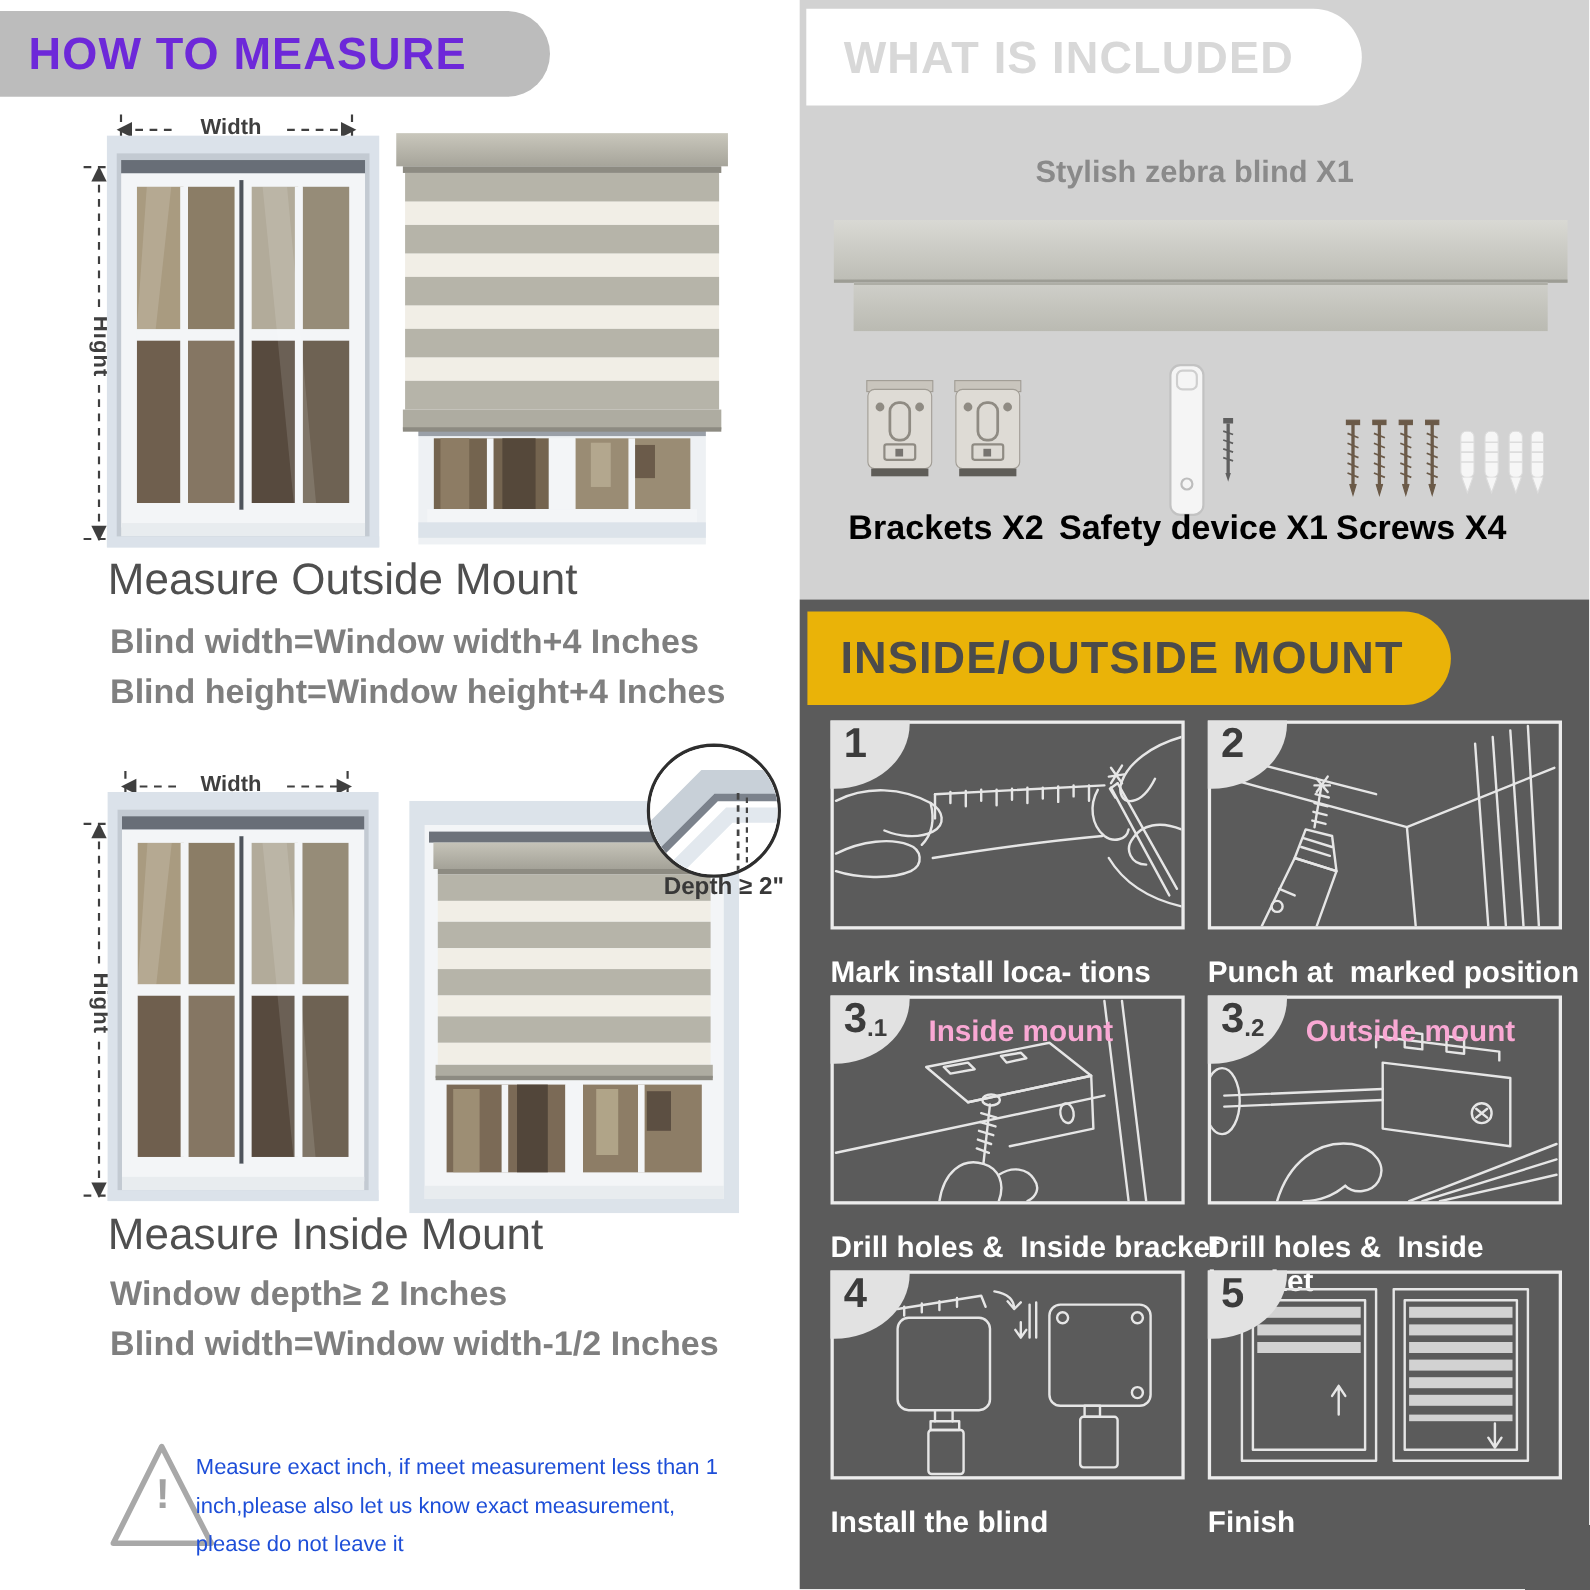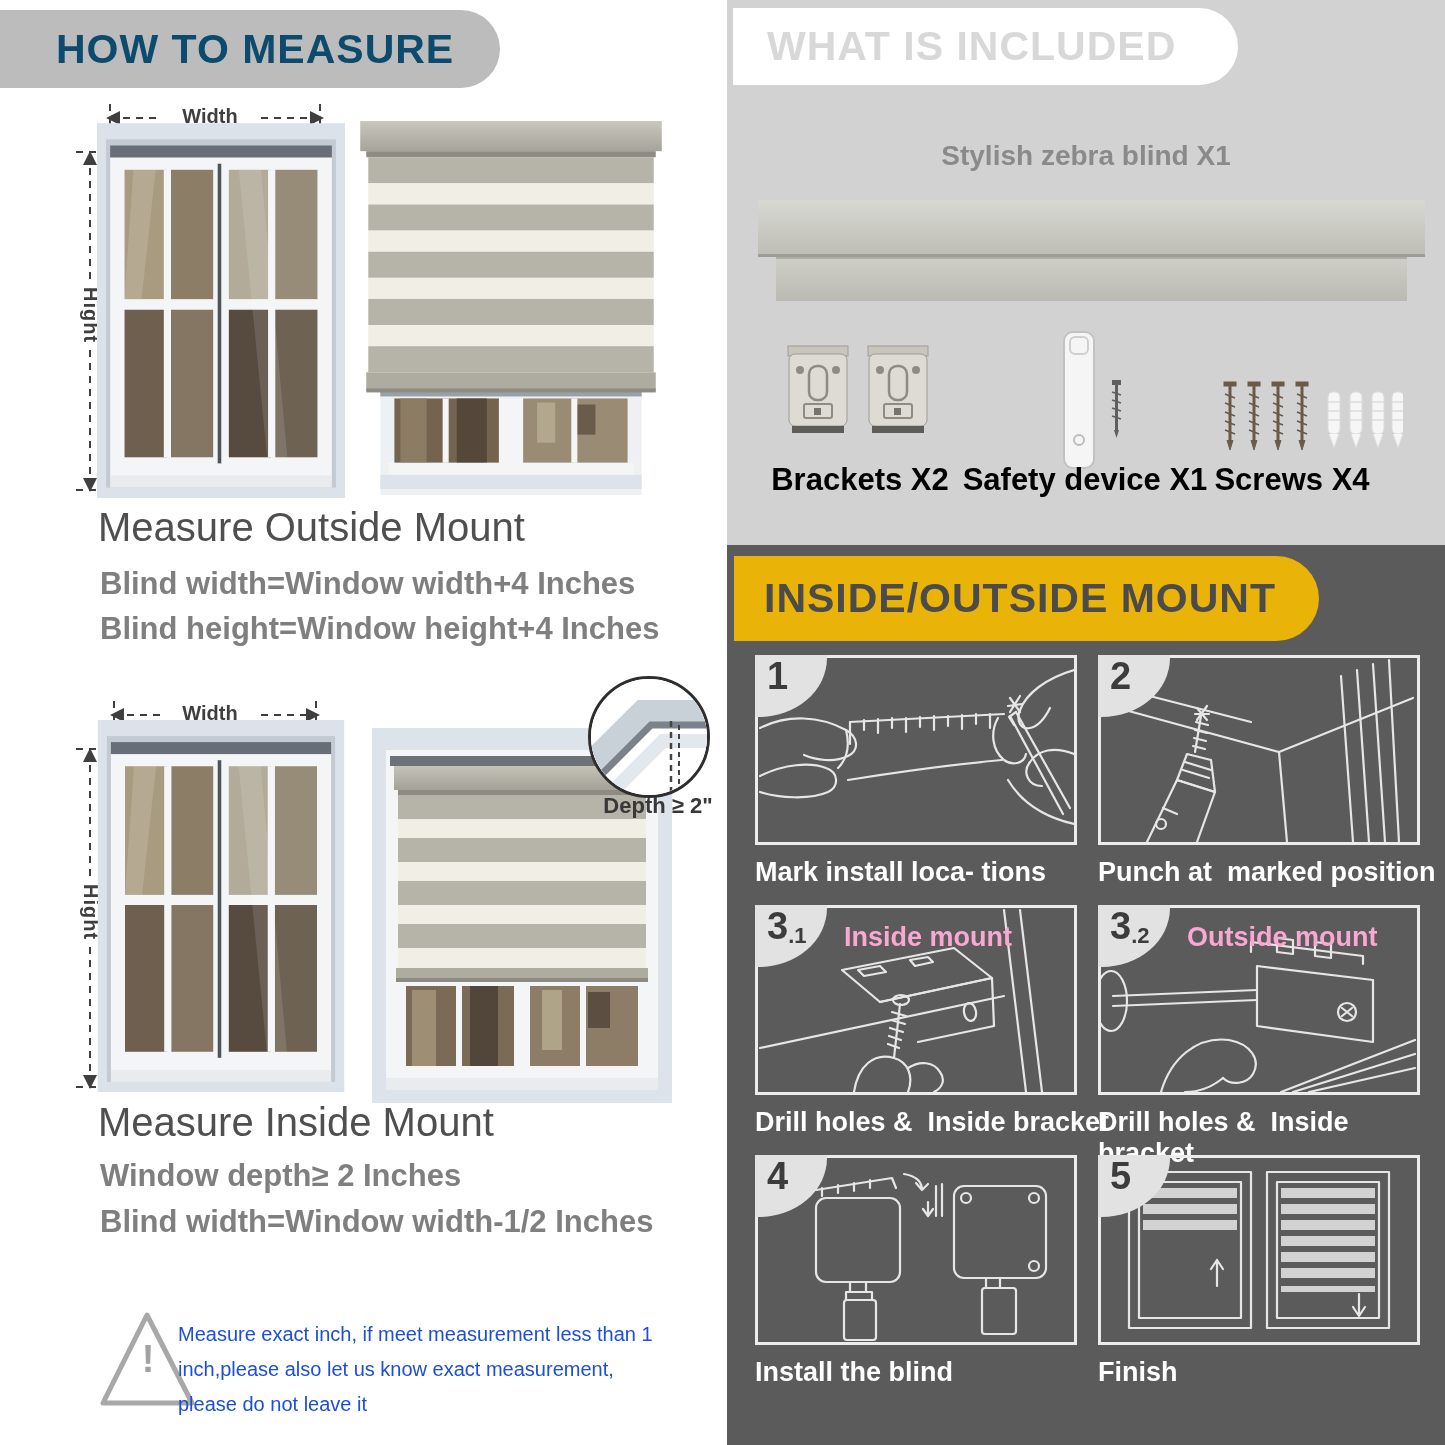--- a/index.html
+++ b/index.html
@@ -3,40 +3,40 @@
 <meta charset="utf-8">
 <style>
   html,body{margin:0;padding:0;background:#ffffff;}
   .canvas{position:relative;width:1445px;height:1445px;background:#ffffff;overflow:hidden;
           font-family:"Liberation Sans","DejaVu Sans",sans-serif;}
   .abs{position:absolute;}
 
   
   .banner-left{left:0;top:10px;width:500px;height:78px;background:#bcbcbc;
                border-radius:0 40px 40px 0;display:flex;align-items:center;}
-  .banner-left span{padding-left:56px;font-size:41px;font-weight:bold;color:#0c4a6e;letter-spacing:1px;}
+  .banner-left span{padding-left:26px;font-size:41px;font-weight:bold;color:#6d28d9;letter-spacing:1px;}
 
   .title-dark{font-size:40px;font-weight:normal;color:#4f4f4f;}
   .line-gray{font-size:31px;font-weight:bold;color:#7f7f7f;}
 
   .dim-label{font-size:20px;font-weight:bold;color:#3f3f3f;background:#ffffff;text-align:center;}
   .dim-label-v{font-size:20px;font-weight:bold;color:#3f3f3f;background:#ffffff;
                transform:rotate(90deg);transform-origin:0 0;letter-spacing:1px;}
 
   .depth-label{left:583px;top:793px;width:150px;text-align:center;font-size:22px;font-weight:bold;color:#383838;}
 
   .magnifier{left:588px;top:676px;width:116px;height:116px;border:3px solid #2e2e2e;border-radius:50%;
              overflow:hidden;background:#ffffff;}
 
   .warn-text{left:178px;top:1317px;width:475px;font-size:20px;line-height:35px;color:#1d4ed8;}
   .warn-mark{left:128px;top:1338px;width:40px;text-align:center;font-size:38px;font-weight:bold;color:#a2a2a2;}
 
   
   .panel-light{left:727px;top:0;width:718px;height:545px;background:#d2d2d2;}
-  .banner-included{position:absolute;left:6px;top:8px;width:505px;height:77px;background:#ffffff;
+  .banner-included{position:absolute;left:6px;top:8px;width:505px;height:88px;background:#ffffff;
                    border-radius:0 45px 45px 0;display:flex;align-items:center;}
   .banner-included span{padding-left:34px;font-size:41px;font-weight:bold;color:#d8d8d8;letter-spacing:1px;}
   .blind-label{position:absolute;left:0;top:140px;width:718px;text-align:center;
                font-size:28px;font-weight:bold;color:#8a8a8a;}
   .rail-top{position:absolute;left:31px;top:200px;width:667px;height:57px;
             background:linear-gradient(#d9d9d4,#bcbcb4);box-shadow:inset 0 -3px 0 #9d9d95;}
   .rail-bottom{position:absolute;left:49px;top:257px;width:631px;height:44px;
                background:linear-gradient(#cfcfc9,#babab2);box-shadow:inset 0 2px 0 #aeaea6;}
   .item-label{position:absolute;top:462px;text-align:center;font-size:31px;font-weight:bold;color:#000000;}
 
@@ -45,21 +45,21 @@
   .banner-mount{position:absolute;left:7px;top:11px;width:585px;height:85px;background:#eab308;
                 border-radius:0 45px 45px 0;display:flex;align-items:center;}
   .banner-mount span{padding-left:30px;font-size:41px;font-weight:bold;color:#4b4b4b;letter-spacing:1px;}
 
   .step-box{position:absolute;width:316px;height:184px;border:3px solid #ececec;}
   .badge{position:absolute;top:-3px;left:-3px;width:72px;height:62px;background:#e2e2e2;
          border-radius:0 0 95% 0;}
   .badge-num{font-size:38px;font-weight:bold;color:#3c3c3c;padding-left:12px;}
   .badge-sub{font-size:22px;font-weight:bold;color:#3c3c3c;vertical-align:-4px;}
   .step-title{position:absolute;left:86px;top:14px;font-size:27px;font-weight:bold;color:#f9a8d4;}
-  .caption{position:absolute;font-size:27px;font-weight:bold;color:#ffffff;white-space:pre-wrap;}
+  .caption{position:absolute;font-size:27px;font-weight:bold;color:#ffffff;white-space:pre-wrap;margin-top:12px;}
 
   svg{display:block;}
   .art{position:absolute;left:0;top:0;}
   .sketch{stroke:#e6e6e6;stroke-width:2.2;fill:none;stroke-linecap:round;stroke-linejoin:round;}
 </style>
 </head>
 <body>
 
 <div class="canvas">
 

